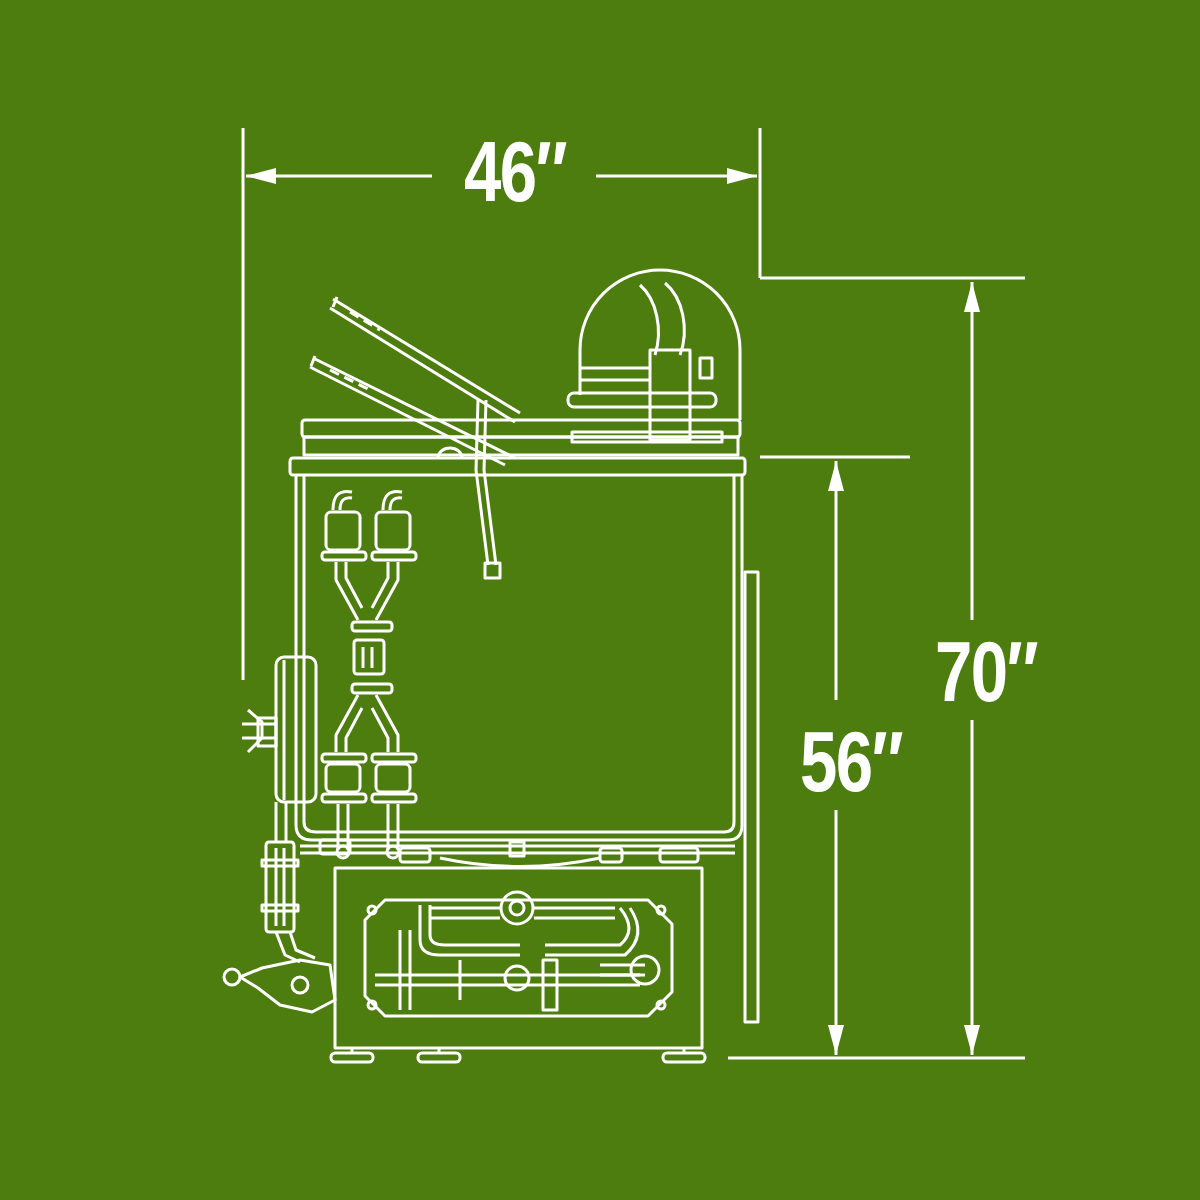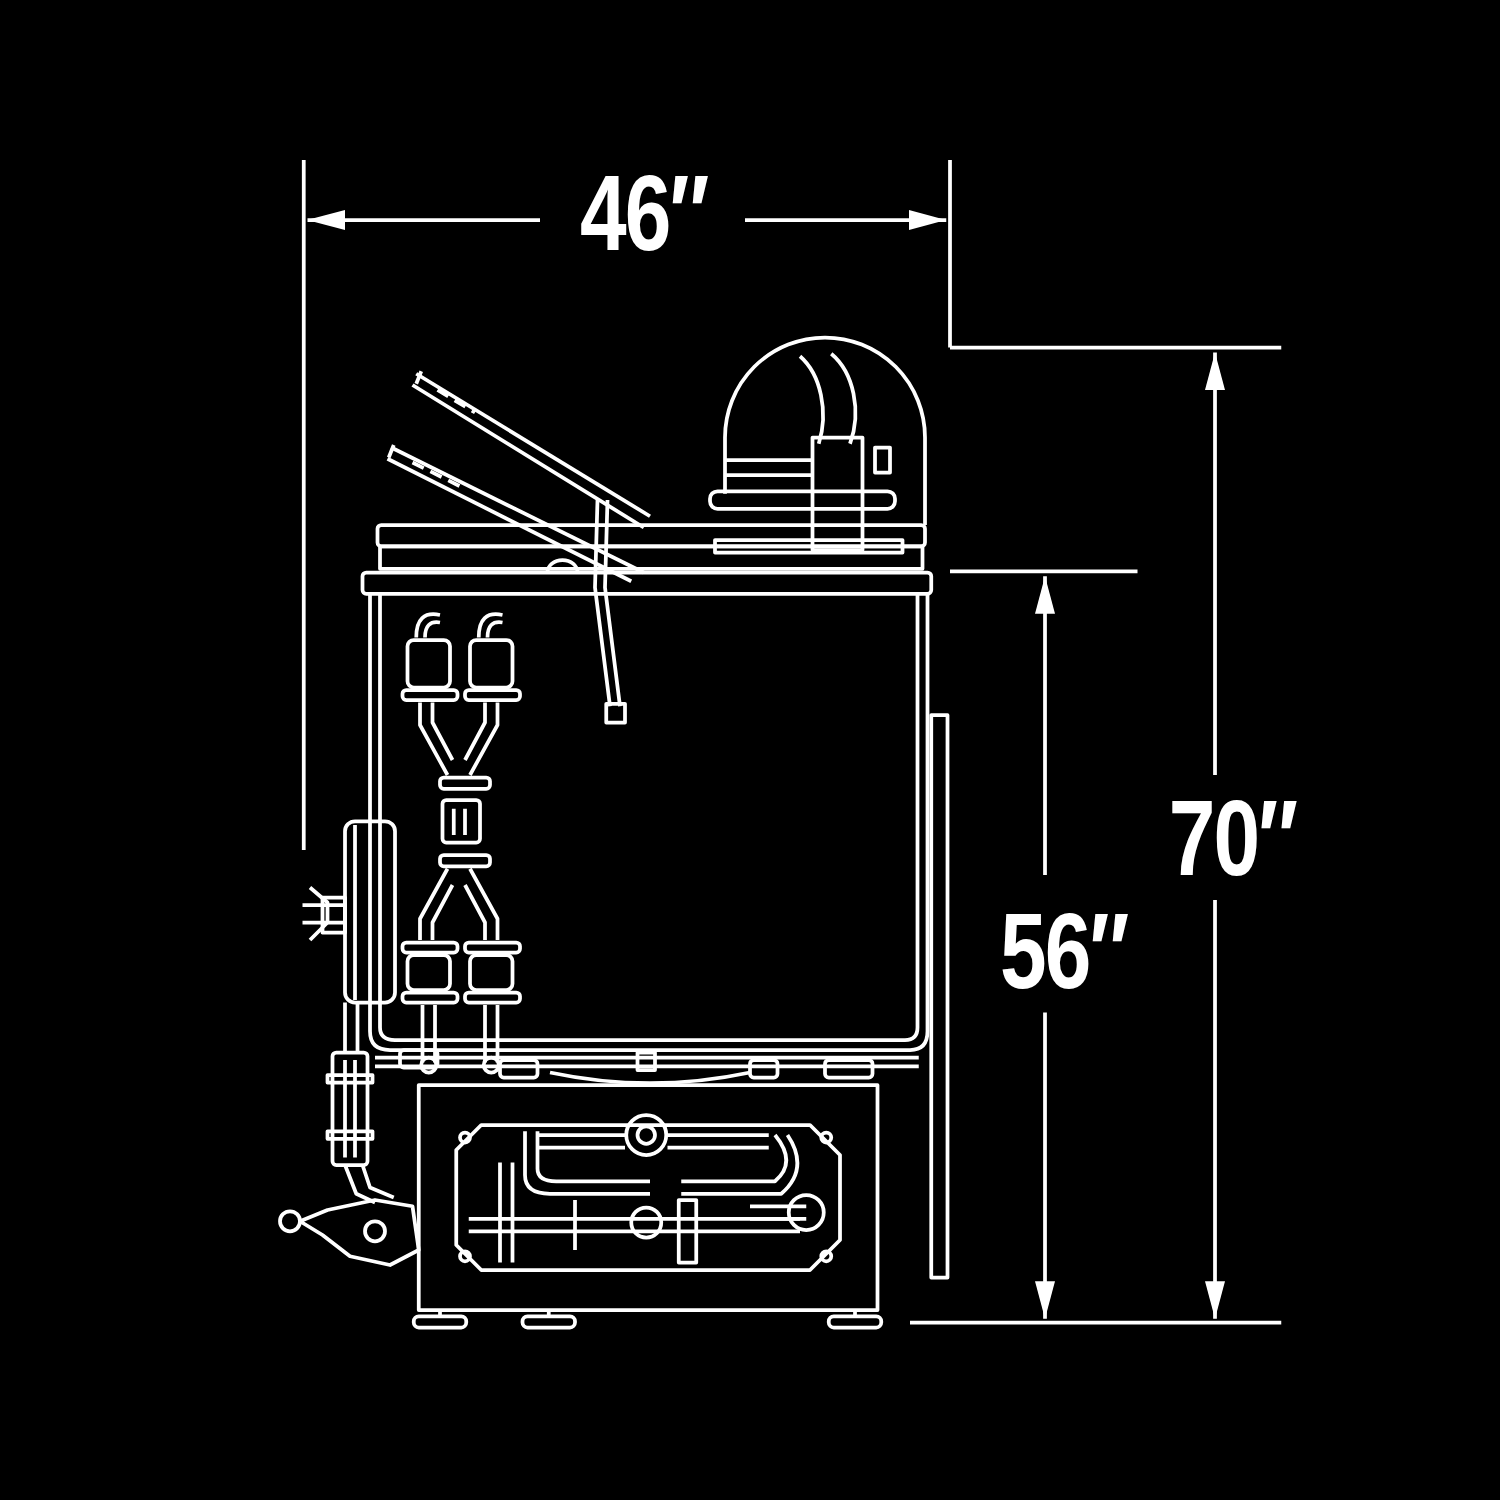--- a/index.html
+++ b/index.html
@@ -1,17 +1,17 @@
 <!DOCTYPE html>
 <html><head>
   <meta charset="utf-8">
   <style>
     html, body { margin: 0; padding: 0; background: #1b1c21; }
     body { width: 1200px; height: 1200px; overflow: hidden; position: relative; }
-    .stage { position: absolute; left: 0; top: 0; width: 1200px; height: 1200px; background: #000000; }
+    .stage { position: absolute; left: 0; top: 0; width: 1200px; height: 1200px; background: #4d7c0f; }
     svg { position: absolute; left: 0; top: 0; }
     .dim-label {
       position: absolute;
       color: #ffffff;
       font-family: "Liberation Sans", sans-serif;
       font-weight: bold;
       font-stretch: condensed;
       line-height: 1;
       letter-spacing: -2px;
       transform: scaleX(0.78);

